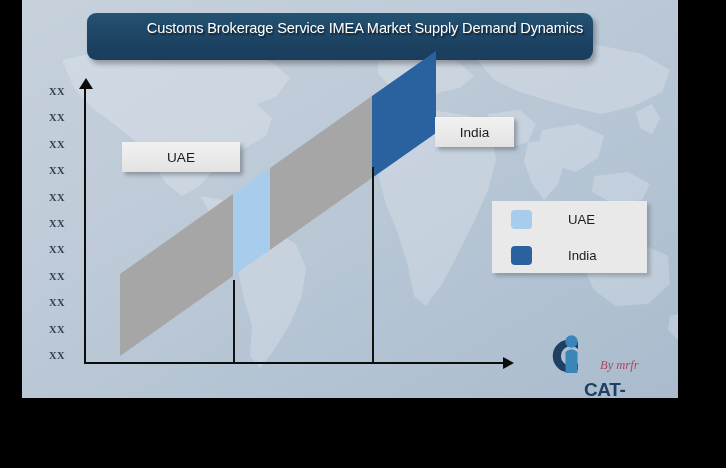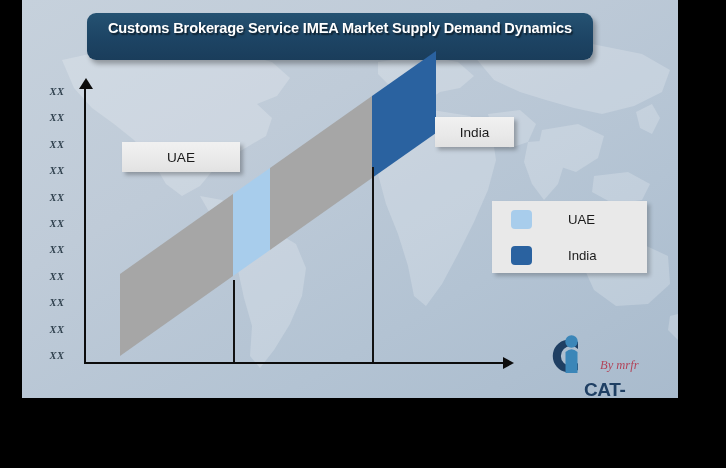--- a/index.html
+++ b/index.html
@@ -47,24 +47,25 @@
     box-shadow: 3px 4px 5px rgba(0,0,0,0.30);
   }
   #title-text {
     position: absolute;
     left: 0;
     top: 7px;
     width: 506px;
     text-align: center;
     color: #ffffff;
     font-size: 14.6px;
-    font-weight: bold;
+    font-weight: normal;
     letter-spacing: -0.15px;
     text-shadow: 1.5px 1.5px 1.5px rgba(0,0,0,0.55);
     white-space: nowrap;
+    padding-left: 25px;
   }
 
   
   .axis-line {
     position: absolute;
     background: #0c0c0c;
   }
   #y-axis { left: 62px; top: 86px; width: 2.4px; height: 278px; }
   #x-axis { left: 62px; top: 361.6px; width: 422px; height: 2.4px; }
 
@@ -97,21 +98,20 @@
   }
   #y-ticks .tick {
     position: absolute;
     width: 38px;
     text-align: center;
     font-size: 10.5px;
     font-weight: bold;
     color: #31424f;
     font-family: "Liberation Serif", serif;
     letter-spacing: 0.4px;
-    font-style: italic;
   }
 
   
   .divider {
     position: absolute;
     width: 1.8px;
     background: #121212;
   }
   #divider-1 { left: 211px; top: 280px; height: 82px; }
   #divider-2 { left: 350px; top: 167px; height: 195px; }

